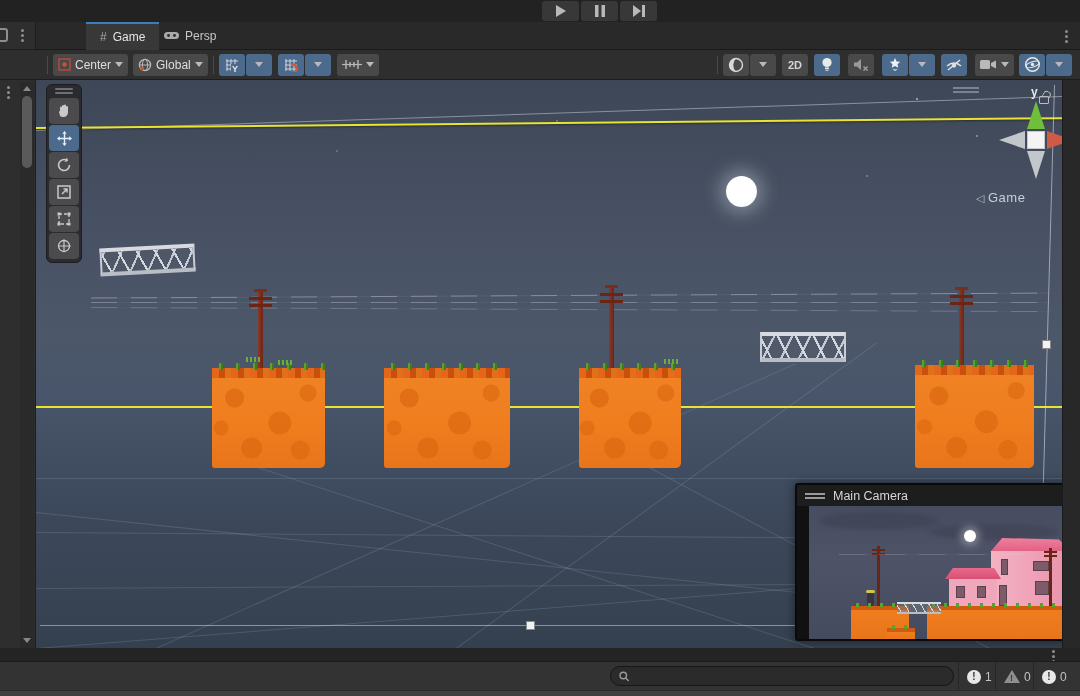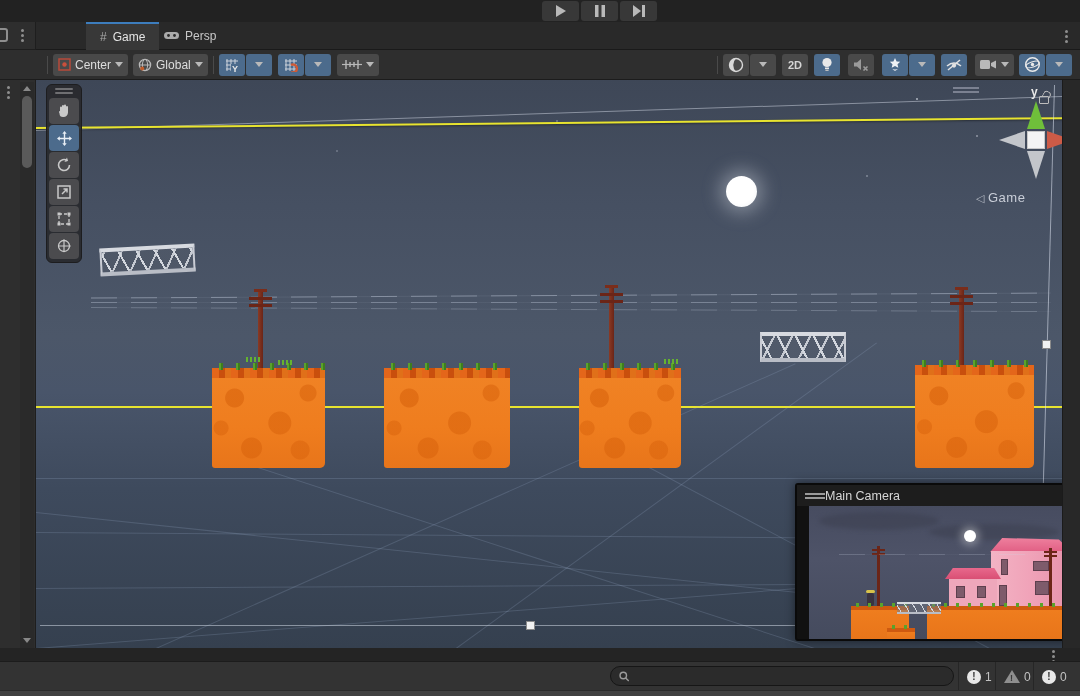--- a/index.html
+++ b/index.html
@@ -101,21 +101,21 @@
   
   #tooloverlay { left:10px; top:4px; width:36px; background:rgba(40,41,44,.92); border:1px solid #1d1d1f; border-radius:6px; padding-bottom:2px; }
   #tooloverlay .drag { height:12px; display:flex; flex-direction:column; justify-content:center; gap:2px; padding:0 8px; }
   #tooloverlay .drag i { height:2px; background:#6f6f72; border-radius:1px; display:block; }
   .tbtn { width:30px; height:26px; margin:1px auto; border-radius:4px; background:#4b4b4e; display:flex; align-items:center; justify-content:center; }
   .tbtn.on { background:#4c6b8c; }
   .tbtn svg { display:block; }
 
   
   #campreview { left:759px; top:403px; width:277px; height:158px; background:#111; border:2px solid #0a0a0a; border-radius:3px; box-shadow:0 0 10px rgba(0,0,0,.5); }
-  #camtitle { left:0; top:0; width:100%; height:21px; background:#1d1d1d; display:flex; align-items:center; padding:0 8px; font-size:12.5px; color:#d6d6d6; }
+  #camtitle { left:0; top:0; width:100%; height:21px; background:#1d1d1d; display:flex; align-items:center; gap:8px; padding:0 8px; font-size:12.5px; color:#d6d6d6; }
   #camtitle .drag { width:20px; height:6px; border-top:2px solid #9a9a9a; border-bottom:2px solid #9a9a9a; }
   #camview { left:12px; top:21px; width:253px; height:133px; background:linear-gradient(180deg,#474c60 0%,#4e5368 40%,#454b5e 100%); overflow:hidden; }
   #camview .cloud { position:absolute; background:rgba(60,64,80,.55); border-radius:50%; filter:blur(2px); }
   #cam-moon { left:155px; top:24px; width:12px; height:12px; border-radius:50%; background:#fff; box-shadow:0 0 8px 3px rgba(255,255,255,.4); }
   .house-body { position:absolute; background:linear-gradient(90deg,#f3b3c4 0%,#f0a2b8 55%,#e794ad 100%); }
   .roof { position:absolute; background:linear-gradient(180deg,#ee7f9d,#e15f84); }
   .win { position:absolute; background:#7e5b6b; border:1px solid #5e3f4e; }
   .camground { position:absolute; background:linear-gradient(180deg,#ef7d1e,#e8751a);
     border-top:4px solid #cf5a10; }
   .camground::before { content:""; position:absolute; left:0; right:0; top:-7px; height:4px;

